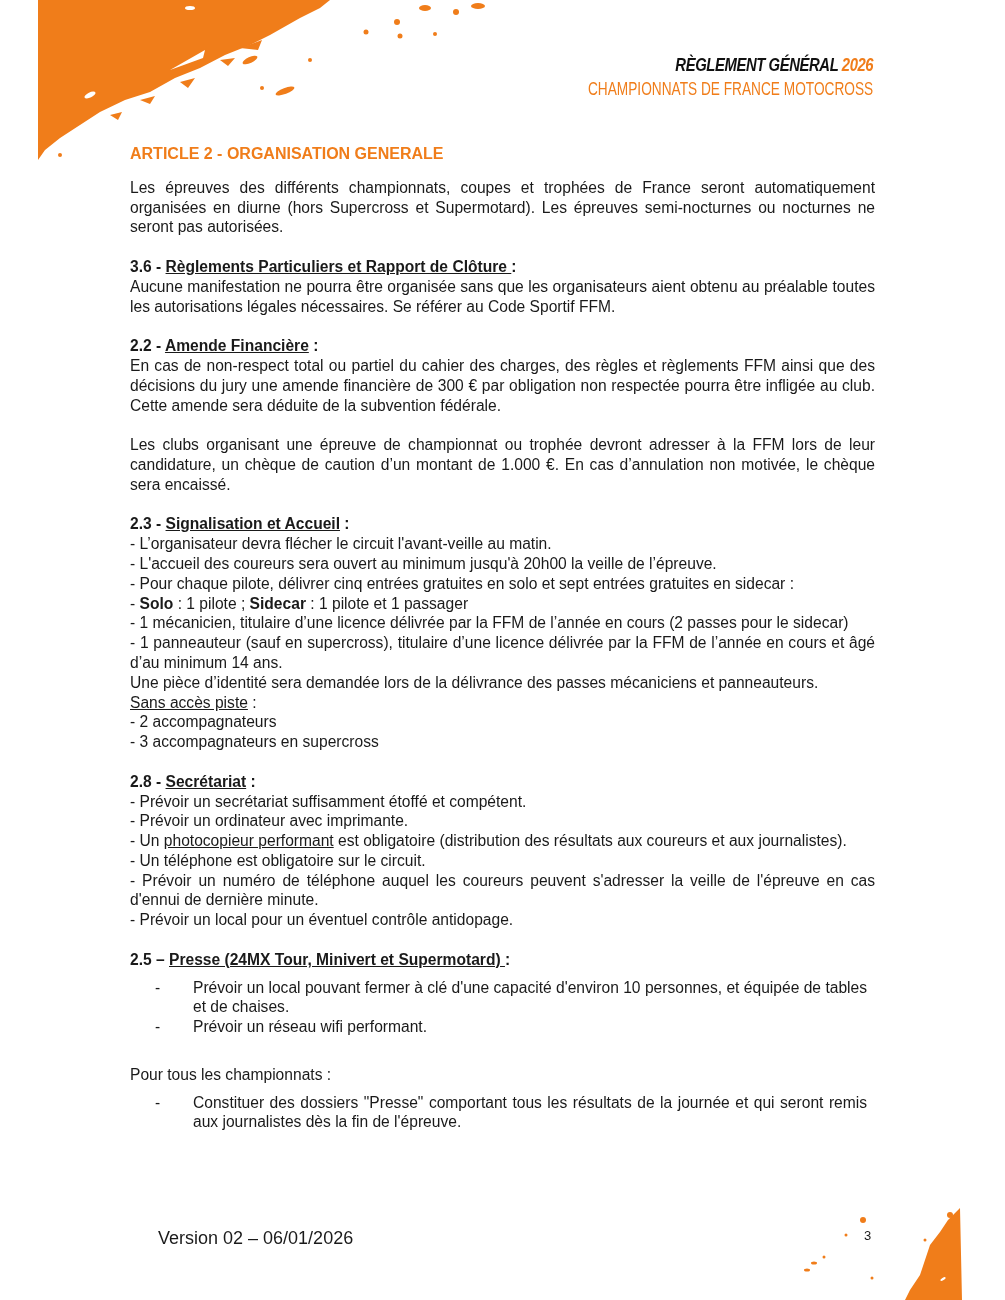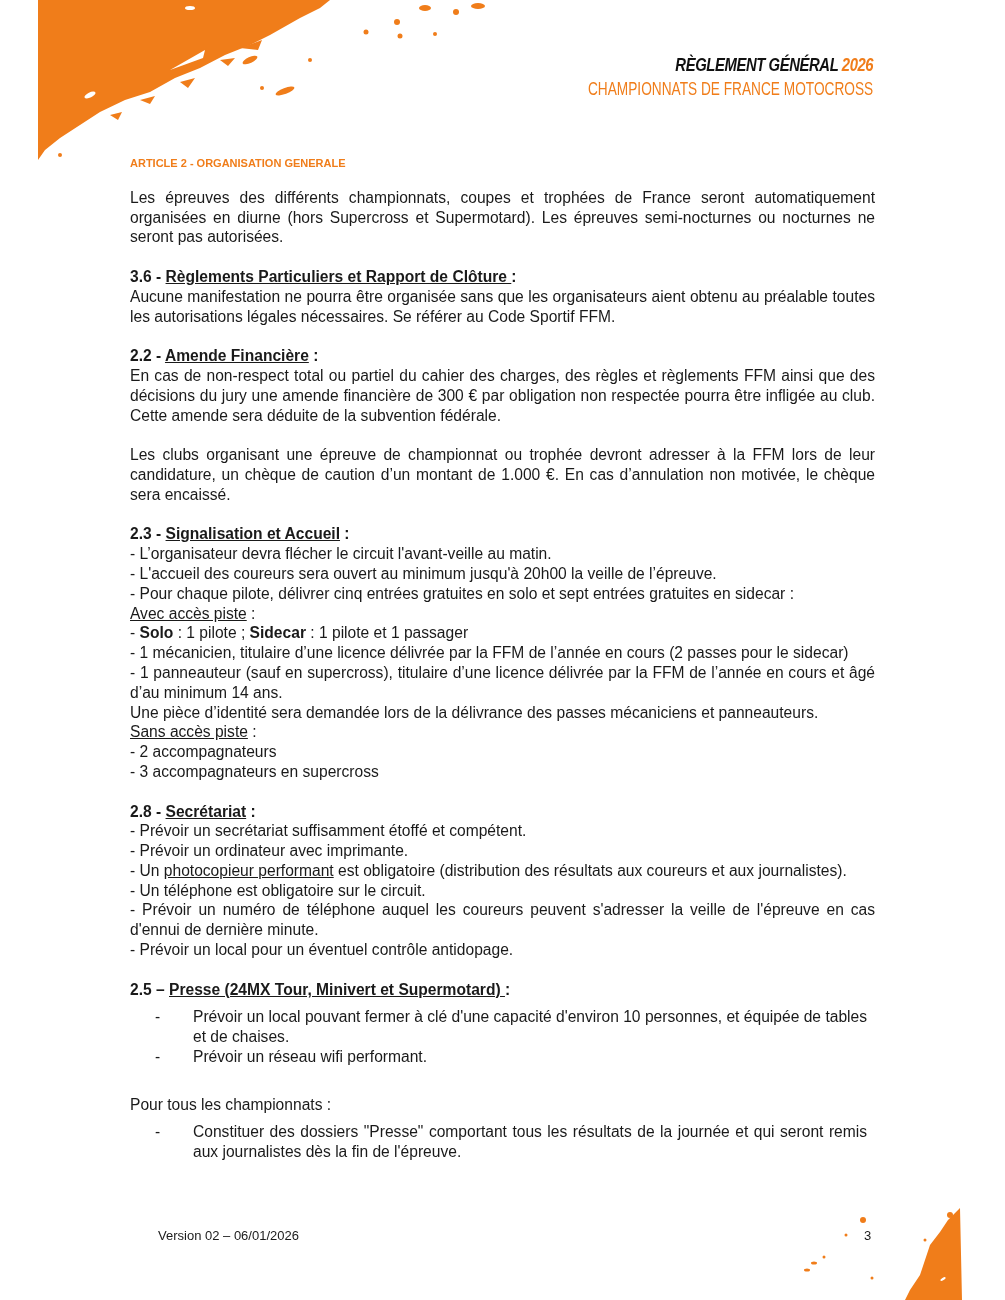--- a/index.html
+++ b/index.html
@@ -6,30 +6,30 @@
   body { width: 1005px; height: 1300px; position: relative; overflow: hidden;
          font-family: "Liberation Sans", sans-serif; color: #1a1a1a; }
   .deco { position: absolute; }
   .header-block { position: absolute; right: 132px; top: 54px; text-align: right; }
   .hdr-title { font-family: "Liberation Sans", sans-serif; font-weight: bold; font-style: italic;
                font-size: 19px; letter-spacing: -0.5px; color: #111; transform: scaleX(0.78); transform-origin: right; }
   .hdr-title .yr { color: #f07d1a; }
   .hdr-sub { font-family: "Liberation Sans", sans-serif; font-size: 19px; color: #f07d1a;
              transform: scaleX(0.72); transform-origin: right; margin-top: 2px; letter-spacing: 0px; }
   .content { position: absolute; left: 130px; top: 140px; width: 745px; font-size: 15.6px; line-height: 19.8px; }
-  .article-title { color: #f07d1a; font-weight: bold; font-size: 11px; margin: 14px 0 14px 0; }
+  .article-title { color: #f07d1a; font-weight: bold; font-size: 16px; margin: 4px 0 14px 0; }
   p { margin: 0; }
   .justify { text-align: justify; }
   .gap { height: 19.8px; }
   .sec-h { font-weight: bold; margin: 0; }
   .u { text-decoration: underline; margin-top: 21px; }
   .dash-list { margin: 8px; padding: 0; list-style: none; }
   .dash-list li { position: relative; padding-left: 55px; text-align: justify; }
   .dash-list li::before { content: "-"; position: absolute; left: 17px; }
-  .footer-version { position: absolute; left: 158px; top: 1228px; font-size: 13px; }
+  .footer-version { position: absolute; left: 158px; top: 1228px; font-size: 18px; }
   .footer-page { position: absolute; left: 864px; top: 1228px; font-size: 13px; }
 </style>
 </head>
 <body>
 
 <svg class="deco" style="left:0;top:0" width="600" height="170" viewBox="0 0 600 170">
   <path d="M38 0 L330 0 L320 8 L300 18 L270 35 L250 45 L225 55 L200 68 L175 78 L150 92 L125 100 L100 112 L80 125 L60 138 L45 150 L38 160 Z" fill="#f07d1a"></path>
   <path d="M240 48 L262 40 L258 50 Z M220 60 L235 58 L228 66 Z M180 82 L195 78 L188 88 Z M140 100 L155 96 L150 104 Z M110 115 L122 112 L118 120 Z" fill="#f07d1a"></path>
   <ellipse cx="285" cy="91" rx="10" ry="3" fill="#f07d1a" transform="rotate(-20 285 91)"></ellipse>
   <ellipse cx="250" cy="60" rx="8" ry="3" fill="#f07d1a" transform="rotate(-25 250 60)"></ellipse>
@@ -78,21 +78,20 @@
   <p class="sec-h"><span>2.2 - </span><span class="u">Amende Financière</span><span> :</span></p>
   <p class="justify">En cas de non-respect total ou partiel du cahier des charges, des règles et règlements FFM ainsi que des décisions du jury une amende financière de 300 € par obligation non respectée pourra être infligée au club. Cette amende sera déduite de la subvention fédérale.</p>
   <div class="gap"></div>
   <p class="justify">Les clubs organisant une épreuve de championnat ou trophée devront adresser à la FFM lors de leur candidature, un chèque de caution d’un montant de 1.000 €. En cas d’annulation non motivée, le chèque sera encaissé.</p>
   <div class="gap"></div>
 
   <p class="sec-h"><span>2.3 - </span><span class="u">Signalisation et Accueil</span><span> :</span></p>
   <p>- L’organisateur devra flécher le circuit l'avant-veille au matin.</p>
   <p>- L'accueil des coureurs sera ouvert au minimum jusqu'à 20h00 la veille de l’épreuve.</p>
   <p>- Pour chaque pilote, délivrer cinq entrées gratuites en solo et sept entrées gratuites en sidecar :</p>
-  <p><span class="u">Avec accès piste</span><span> :</span></p>
   <p><span>- </span><b>Solo</b><span> : 1 pilote ; </span><b>Sidecar</b><span> : 1 pilote et 1 passager</span></p>
   <p class="justify">- 1 mécanicien, titulaire d’une licence délivrée par la FFM de l’année en cours (2 passes pour le sidecar)</p>
   <p class="justify">- 1 panneauteur (sauf en supercross), titulaire d’une licence délivrée par la FFM de l’année en cours et âgé d’au minimum 14 ans.</p>
   <p>Une pièce d’identité sera demandée lors de la délivrance des passes mécaniciens et panneauteurs.</p>
   <p><span class="u">Sans accès piste</span><span> :</span></p>
   <p>- 2 accompagnateurs</p>
   <p>- 3 accompagnateurs en supercross</p>
   <div class="gap"></div>
 
   <p class="sec-h"><span>2.8 - </span><span class="u">Secrétariat</span><span> :</span></p>

